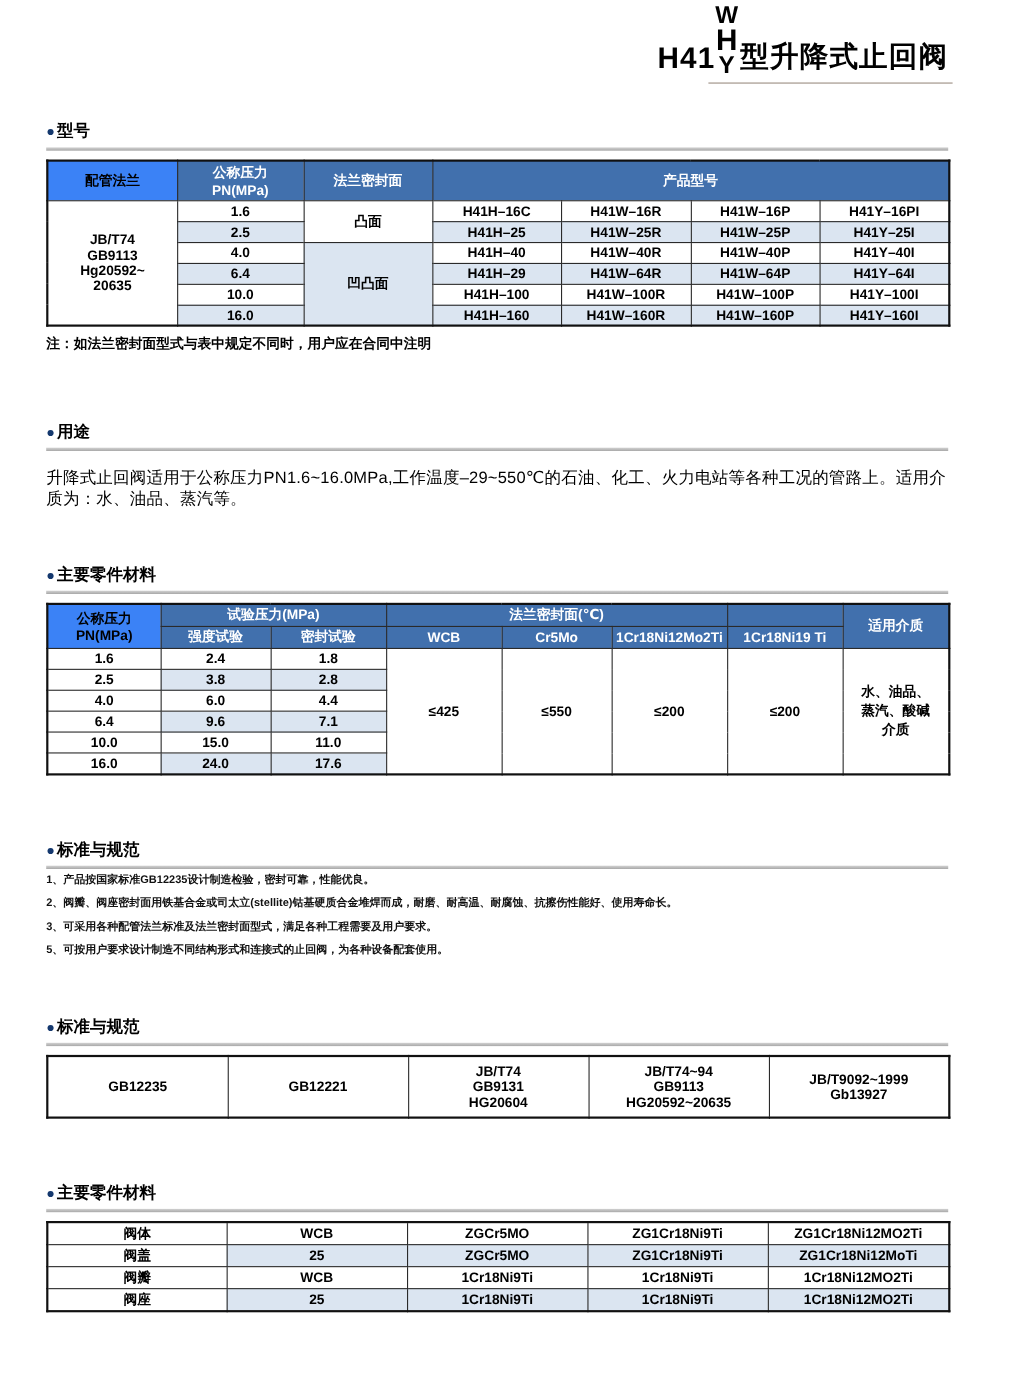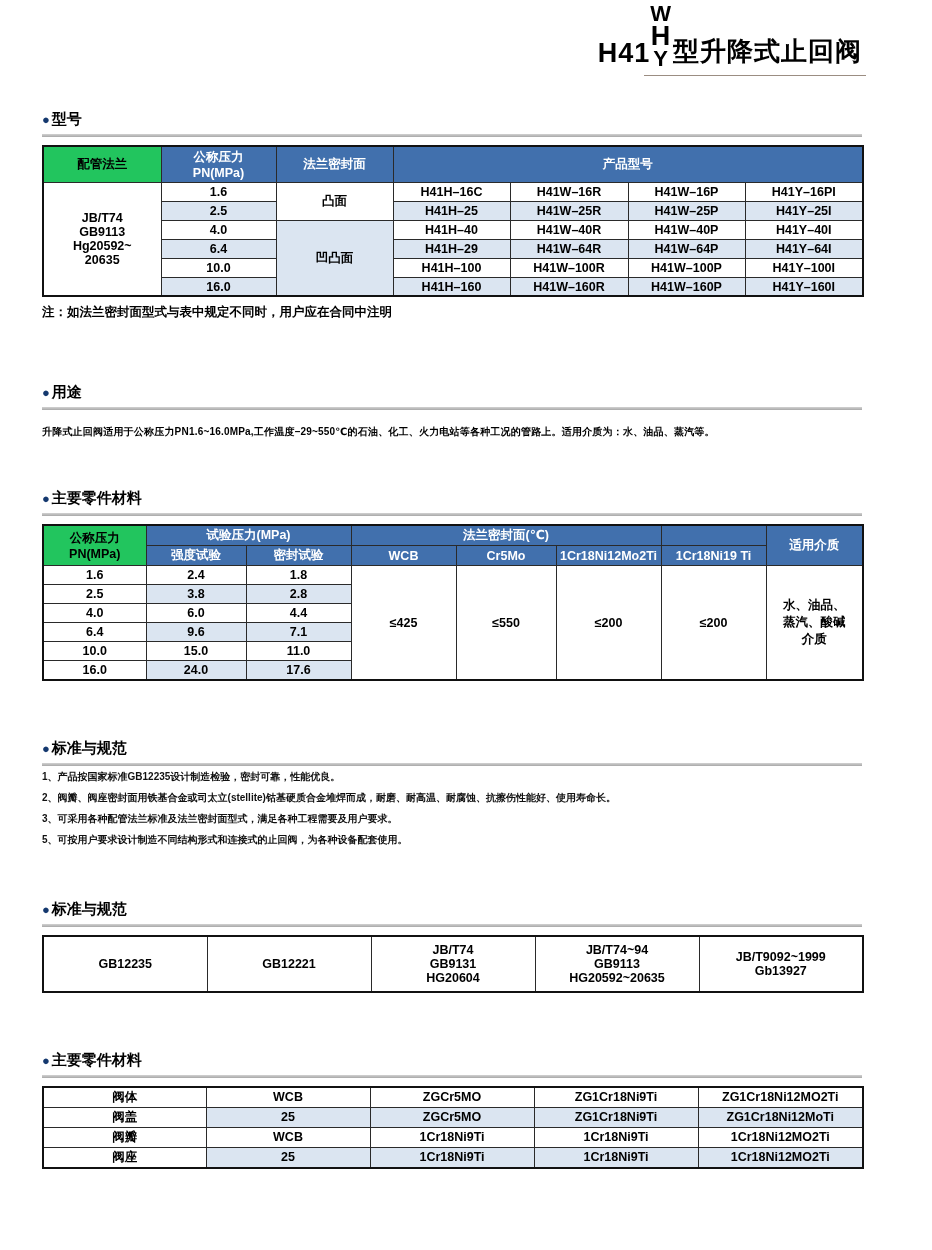--- a/index.html
+++ b/index.html
@@ -30,26 +30,26 @@
   .divider { height:3px; width:820px; margin-top:5px;
              background:linear-gradient(#d2d2d2,#a8a8a8); }
 
   
   table { border-collapse:collapse; table-layout:fixed; width:820px;
           font-size:12.5px; font-weight:bold; }
   th, td { border:1px solid #2a2a2a; text-align:center; vertical-align:middle;
            white-space:pre-line; padding:1px 2px; }
   table { border:2px solid #111; }
   th.blue { background:#4170ad; color:#ffffff; font-weight:bold; }
-  th.white { background:#22c55e; color:#000; }
+  th.white { background:#3b82f6; color:#000; }
   td { height:19px; color:#000; }
   .stripe { background:#dbe5f1; }
   .note { font-size:12.5px; font-weight:bold; margin-top:7px; color:#000; }
 
-  .usage-text { font-size:10px; font-weight:bold; margin-top:15px; color:#000; letter-spacing:0.2px; }
+  .usage-text { font-size:15px; font-weight:normal; margin-top:15px; color:#000; letter-spacing:0.2px; }
 
   .std-list { list-style:none; font-size:10px; font-weight:bold; }
   .std-list li { line-height:21px; }
 
   
   .mt-model { margin-top:34px; }
   .mt-table1 { margin-top:8px; }
   .mt-usage { margin-top:62px; }
   .mt-parts1 { margin-top:50px; }
   .mt-table2 { margin-top:8px; }

